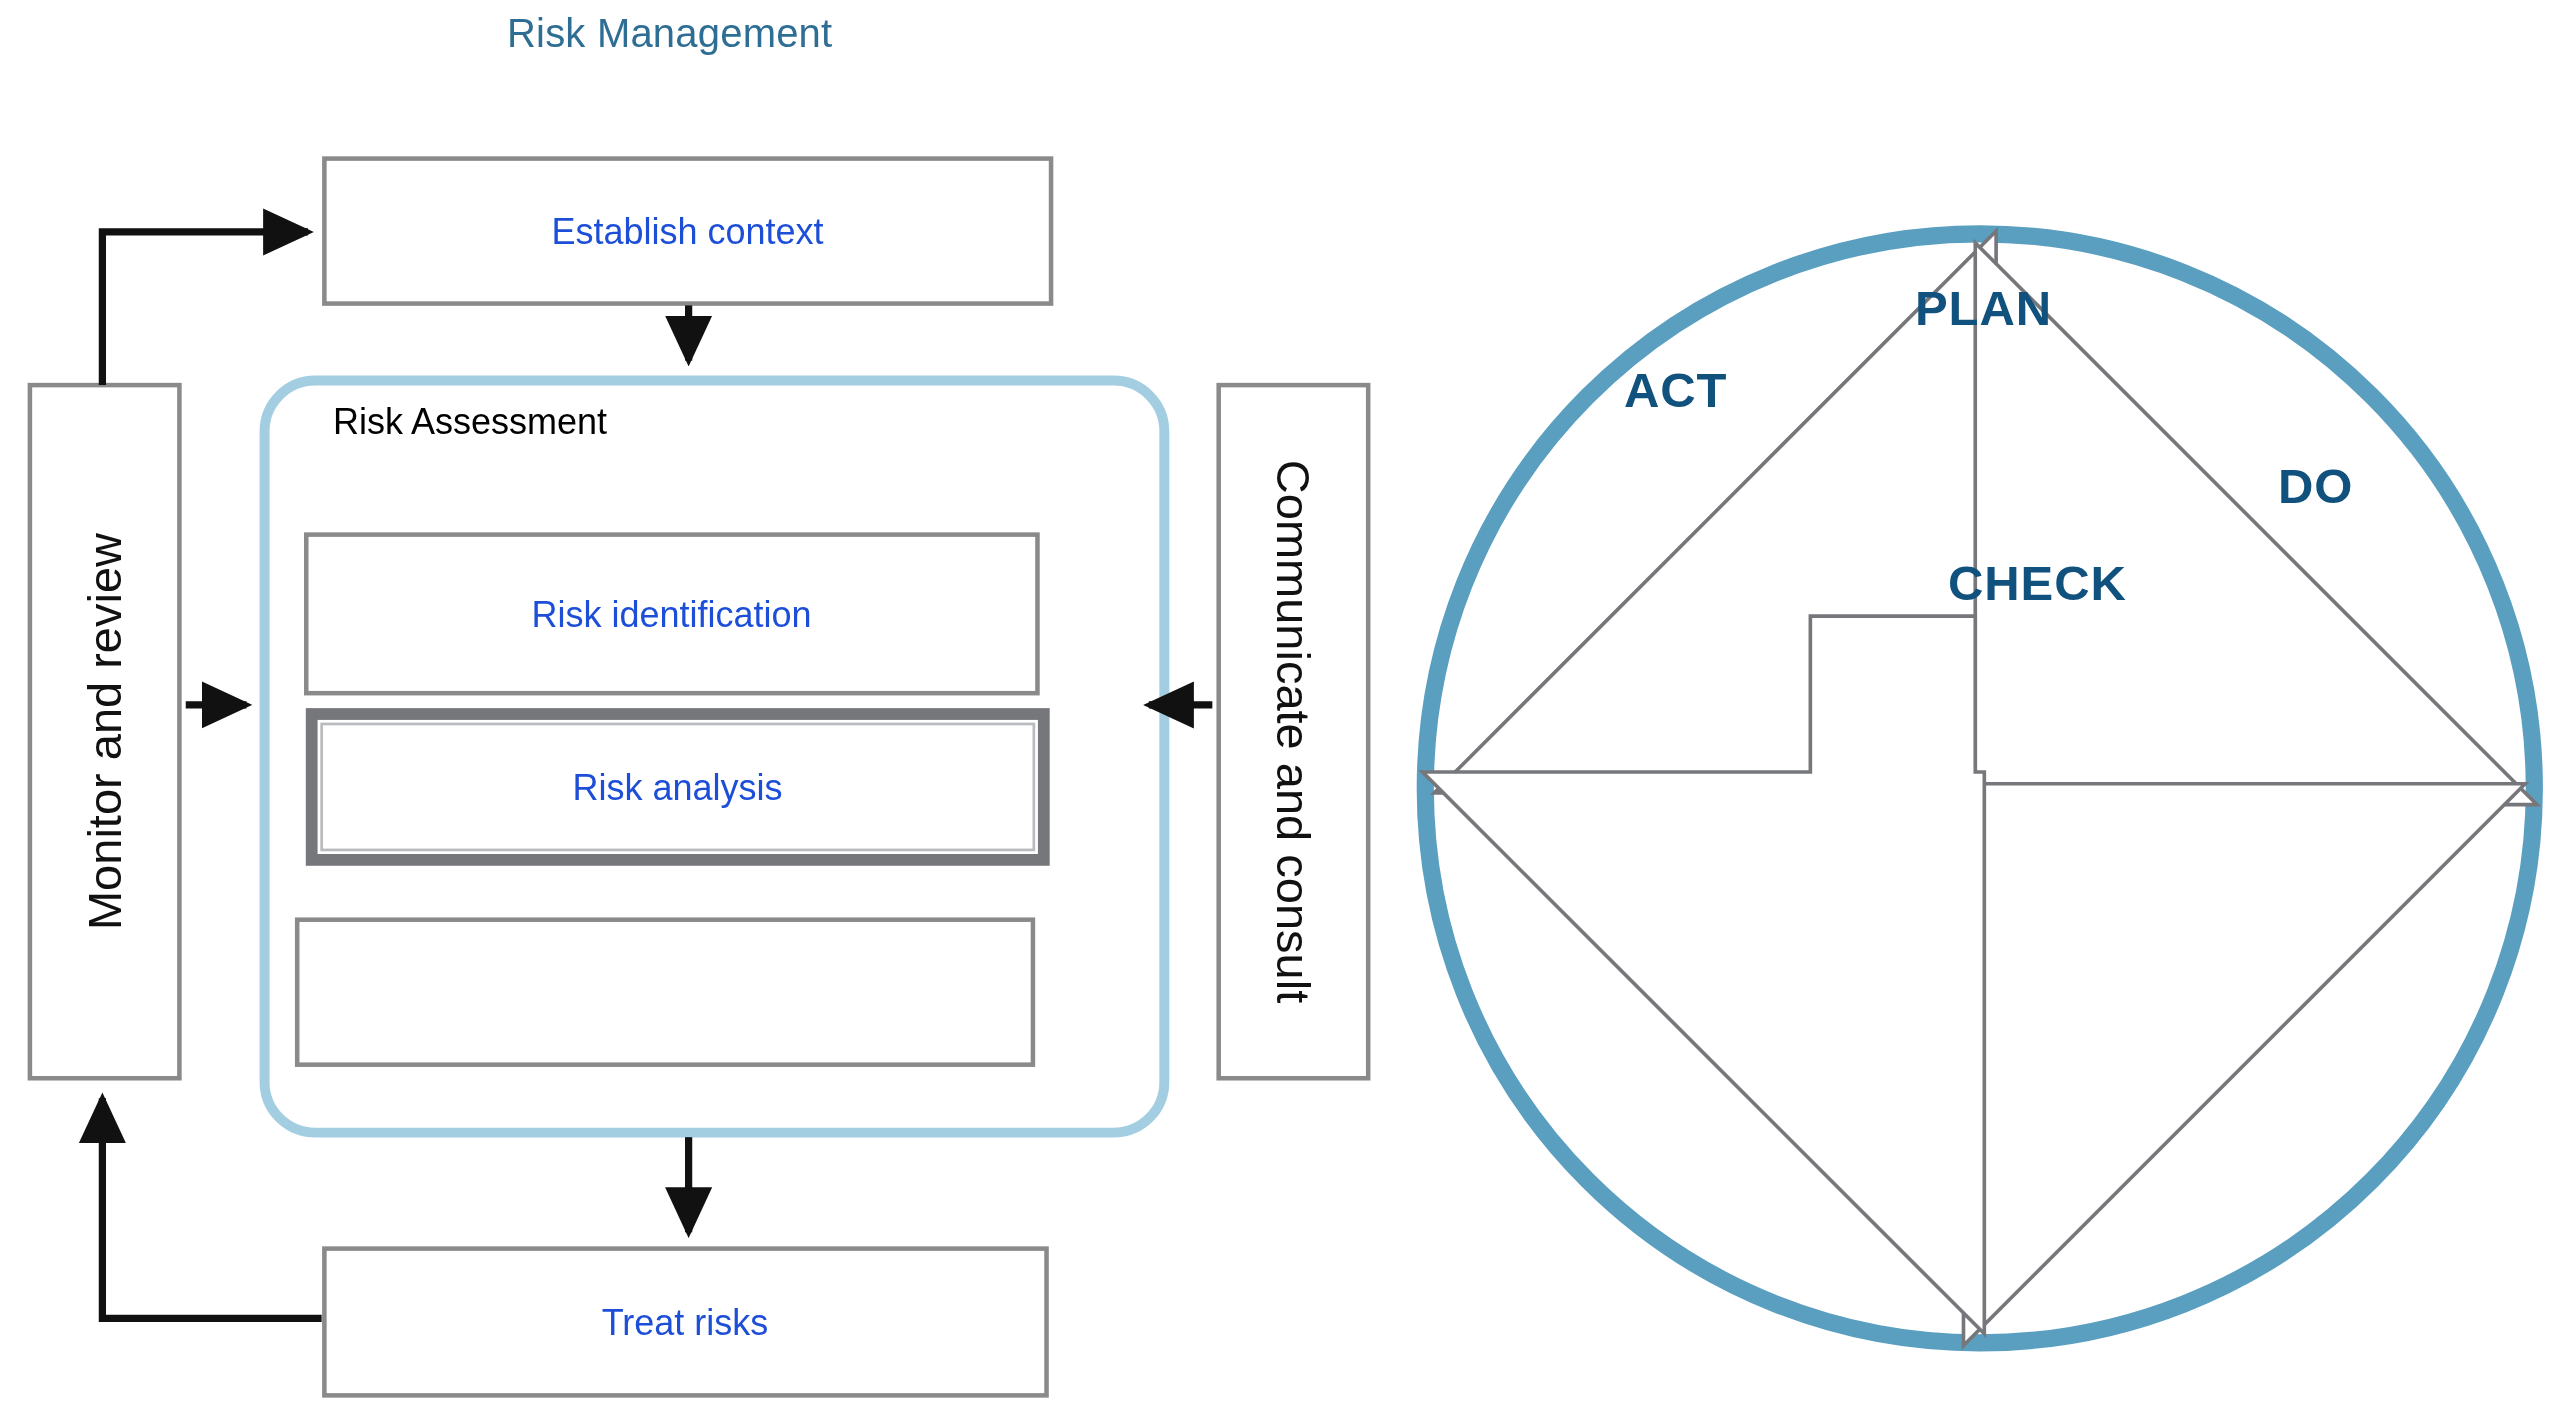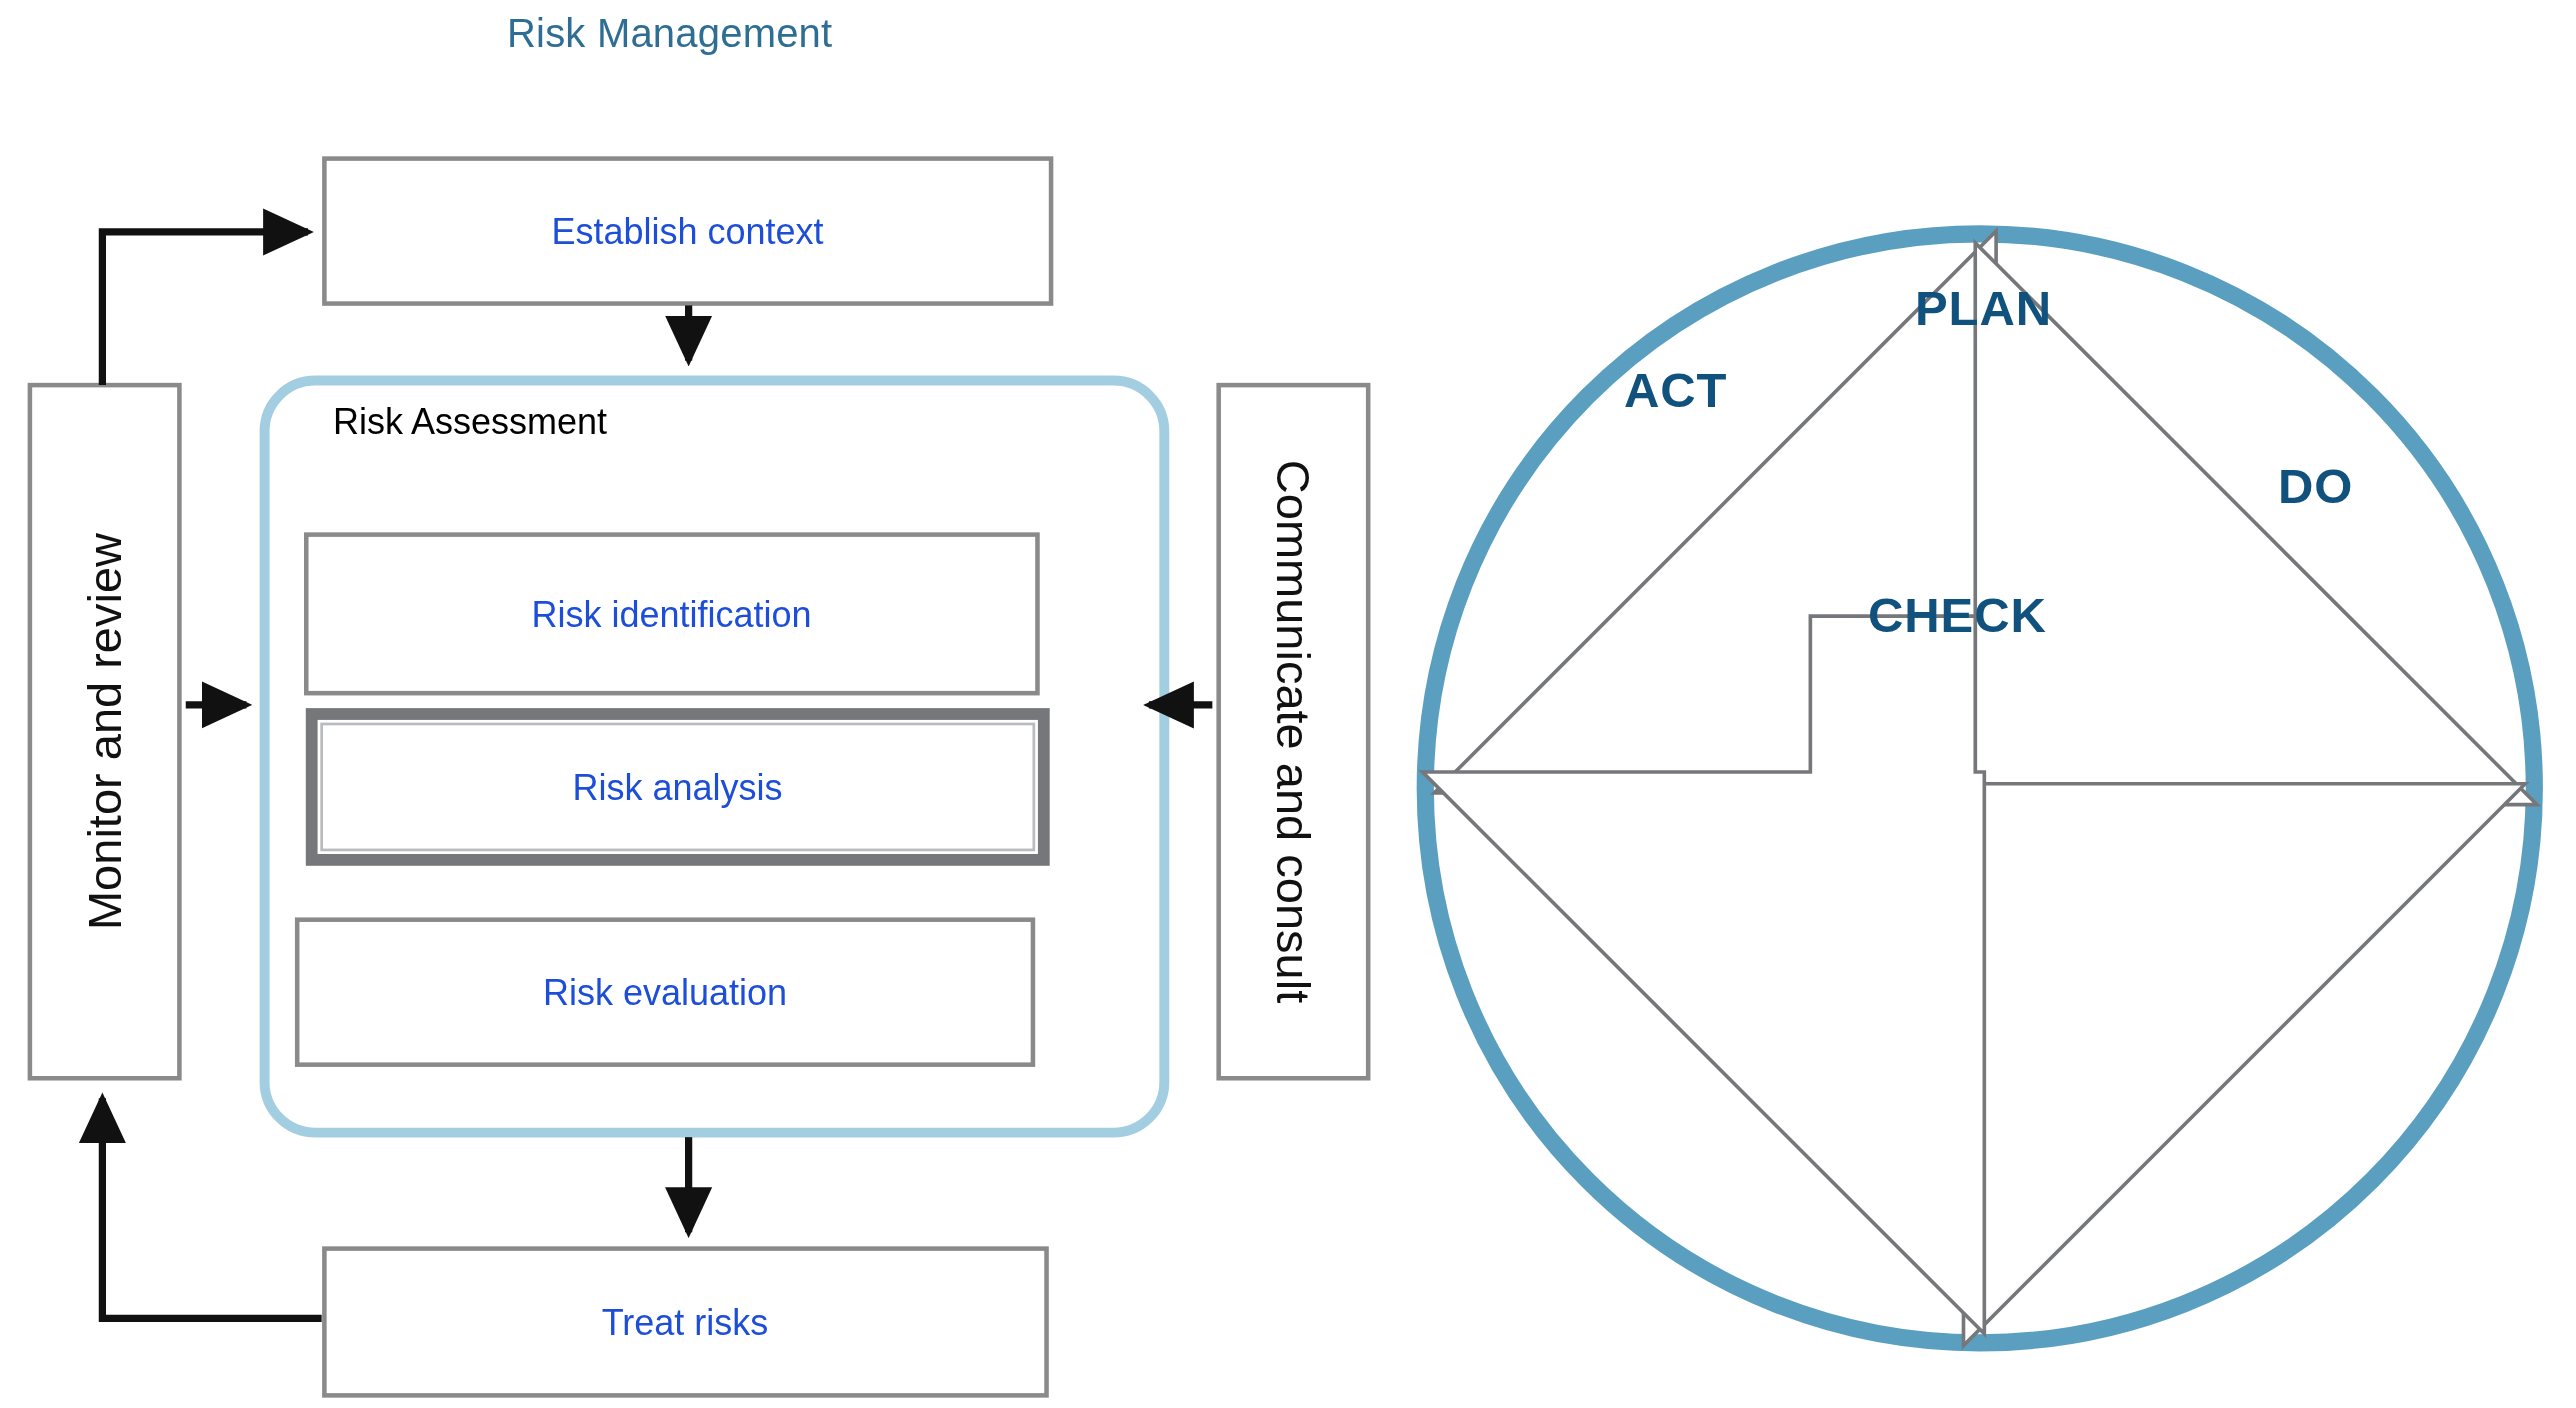--- a/index.html
+++ b/index.html
@@ -85,21 +85,21 @@
   .pdca-label {
     position: absolute;
     font-weight: bold;
     font-size: 49px;
     color: #10527d;
     letter-spacing: 0.9px;
     white-space: nowrap;
   }
   .pdca-plan  { left: 1915px; top: 260px; margin-top: 20px;  }
   .pdca-do    { left: 2253px; top: 458px; margin-left: 25px;  }
-  .pdca-check { left: 1868px; top: 555px; margin-top: 32px;  }
+  .pdca-check { left: 1948px; top: 555px;  }
   .pdca-act   { left: 1624px; top: 362px;  }
 </style>
 </head>
 <body>
 
 <div id="stage">
 
   <svg class="svg-layer" viewBox="0 0 2843 1555">
     <defs>
       <marker id="arrowhead" markerWidth="7" markerHeight="7" refX="6.2" refY="3.5" orient="auto" markerUnits="strokeWidth">
@@ -153,21 +153,20 @@
   <div class="txt diagram-title">Risk Management</div>
 
   <div class="txt group-label">Risk Assessment</div>
 
   <div class="boxlabel box-establish">Establish context</div>
 
   <div class="boxlabel box-identif">Risk identification</div>
 
   <div class="boxlabel box-analysis">Risk analysis</div>
 
-  <div class="boxlabel box-evaluation">Risk evaluation</div>
 
   <div class="boxlabel box-treat">Treat risks</div>
 
   <div class="vbox-label box-monitor">
     <span>Monitor and review</span>
   </div>
 
   <div class="vbox-label box-communicate">
     <span>Communicate and consult</span>
   </div>

